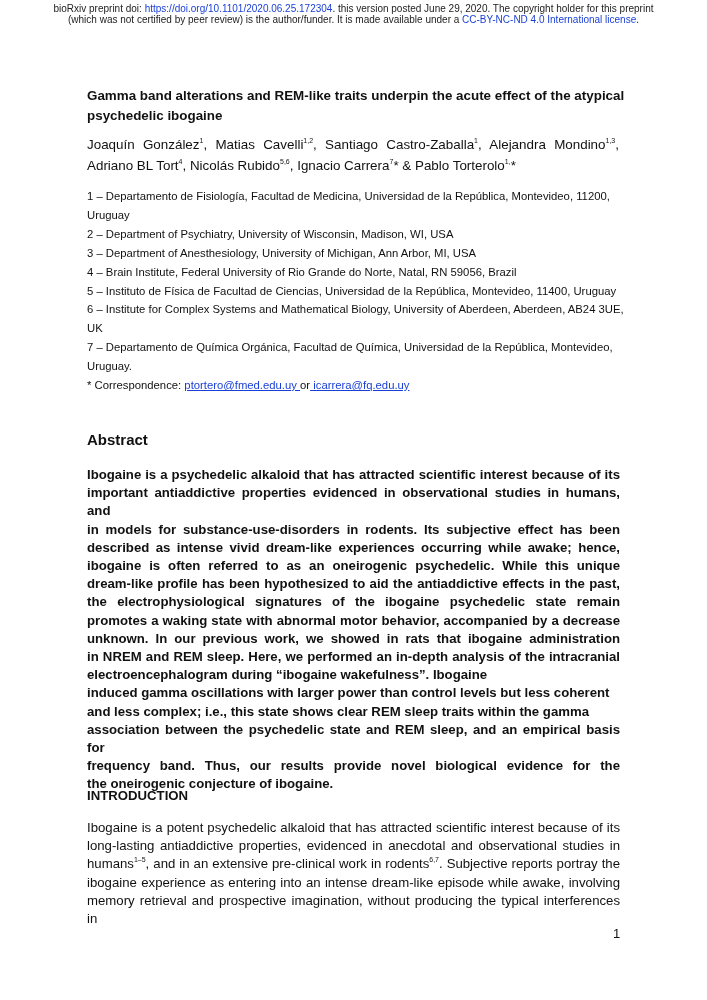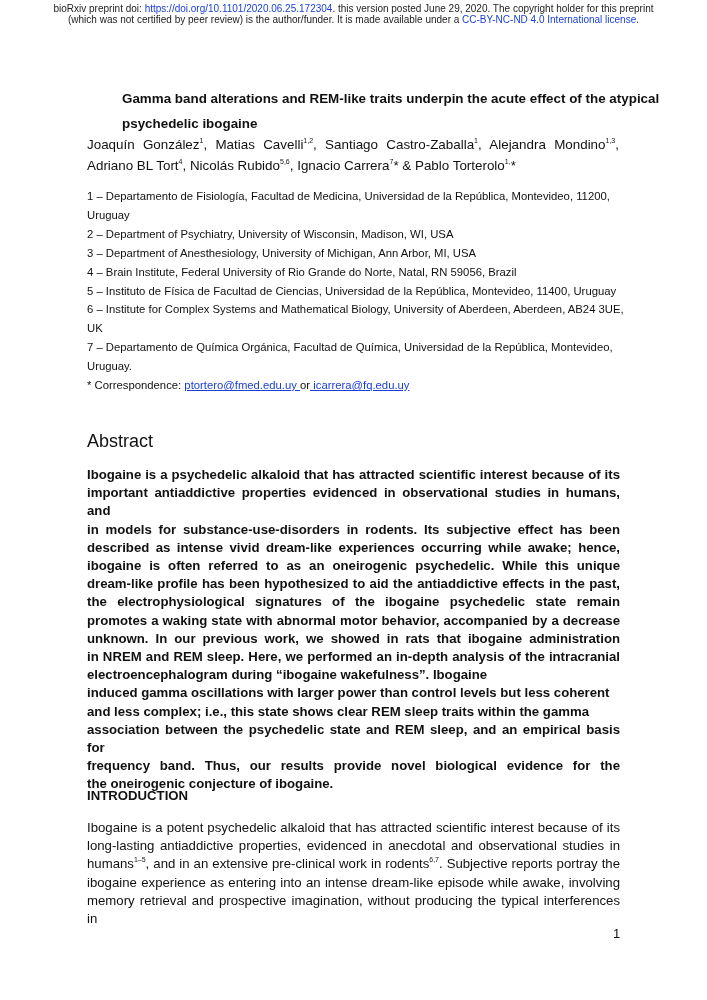--- a/index.html
+++ b/index.html
@@ -2,30 +2,30 @@
 <html><head>
 <meta charset="utf-8">
 <style>
   html, body { margin: 0; padding: 0; background: #ffffff; }
   body { width: 707px; height: 1000px; position: relative; overflow: hidden;
          font-family: "Liberation Sans", sans-serif; color: #111; }
   .hdr { position: absolute; top: 4px; left: 0; width: 707px; text-align: center;
          font-size: 10px; line-height: 10.5px; color: #222; }
   .hdr a { color: #1a3fd6; text-decoration: none; }
   .title { position: absolute; left: 87px; top: 86px; width: 540px;
-           font-size: 13.4px; font-weight: bold; line-height: 25px; margin-left: 35px; }
+           font-size: 13.4px; font-weight: bold; line-height: 20px; }
   .authors { position: absolute; left: 87px; top: 134px; width: 532px;
              font-size: 13.4px; line-height: 21px; text-align: justify; text-align-last: justify; }
   .authors .l2 { text-align-last: left; }
   .authors sup { font-size: 7px; vertical-align: 6px; line-height: 0; }
   .affil { position: absolute; left: 87px; top: 187px; width: 540px;
            font-size: 11.3px; line-height: 18.9px; }
   .affil div { margin: 0; }
   .affil a { color: #1a3fd6; text-decoration: underline; }
-  .abs-h { position: absolute; left: 87px; top: 431px; font-size: 18px; font-weight: normal; }
+  .abs-h { position: absolute; left: 87px; top: 431px; font-size: 15px; font-weight: bold; }
   .abs { position: absolute; left: 87px; top: 466px; width: 533px;
          font-size: 13.2px; font-weight: bold; line-height: 18.2px; }
   .abs .j { text-align: justify; text-align-last: justify; display: block; }
   .abs .nj { display: block; }
   .intro-h { position: absolute; left: 87px; top: 788px; font-size: 13.2px; font-weight: bold; }
   .intro { position: absolute; left: 87px; top: 819px; width: 533px;
            font-size: 13.2px; line-height: 18.2px; }
   .intro .j { text-align: justify; text-align-last: justify; display: block; }
   .intro sup { font-size: 7px; vertical-align: 6px; line-height: 0; }
   .pnum { position: absolute; left: 613px; top: 926px; font-size: 13px; }

